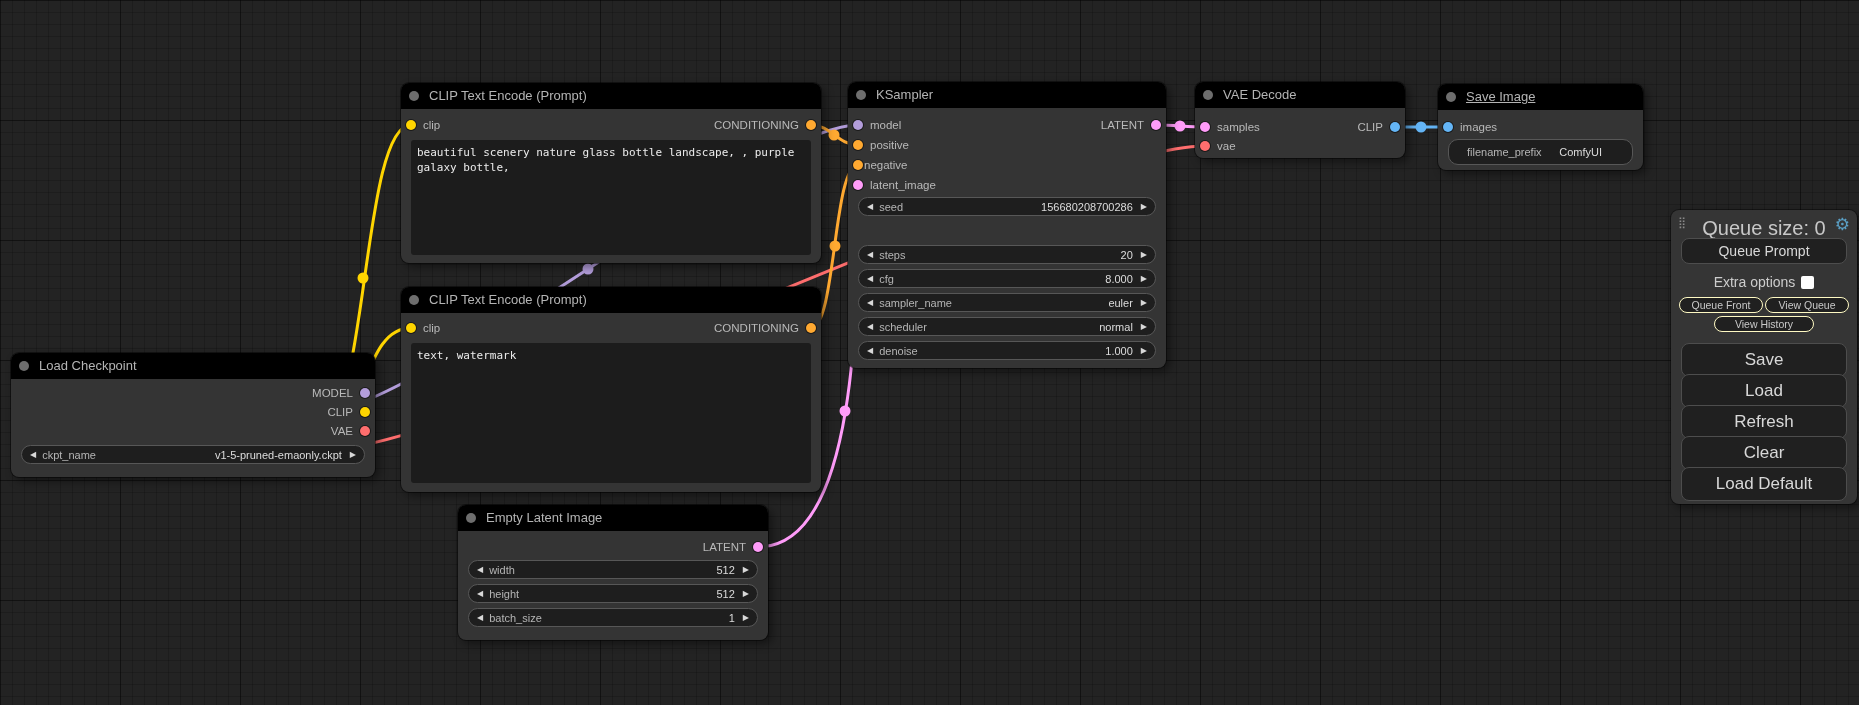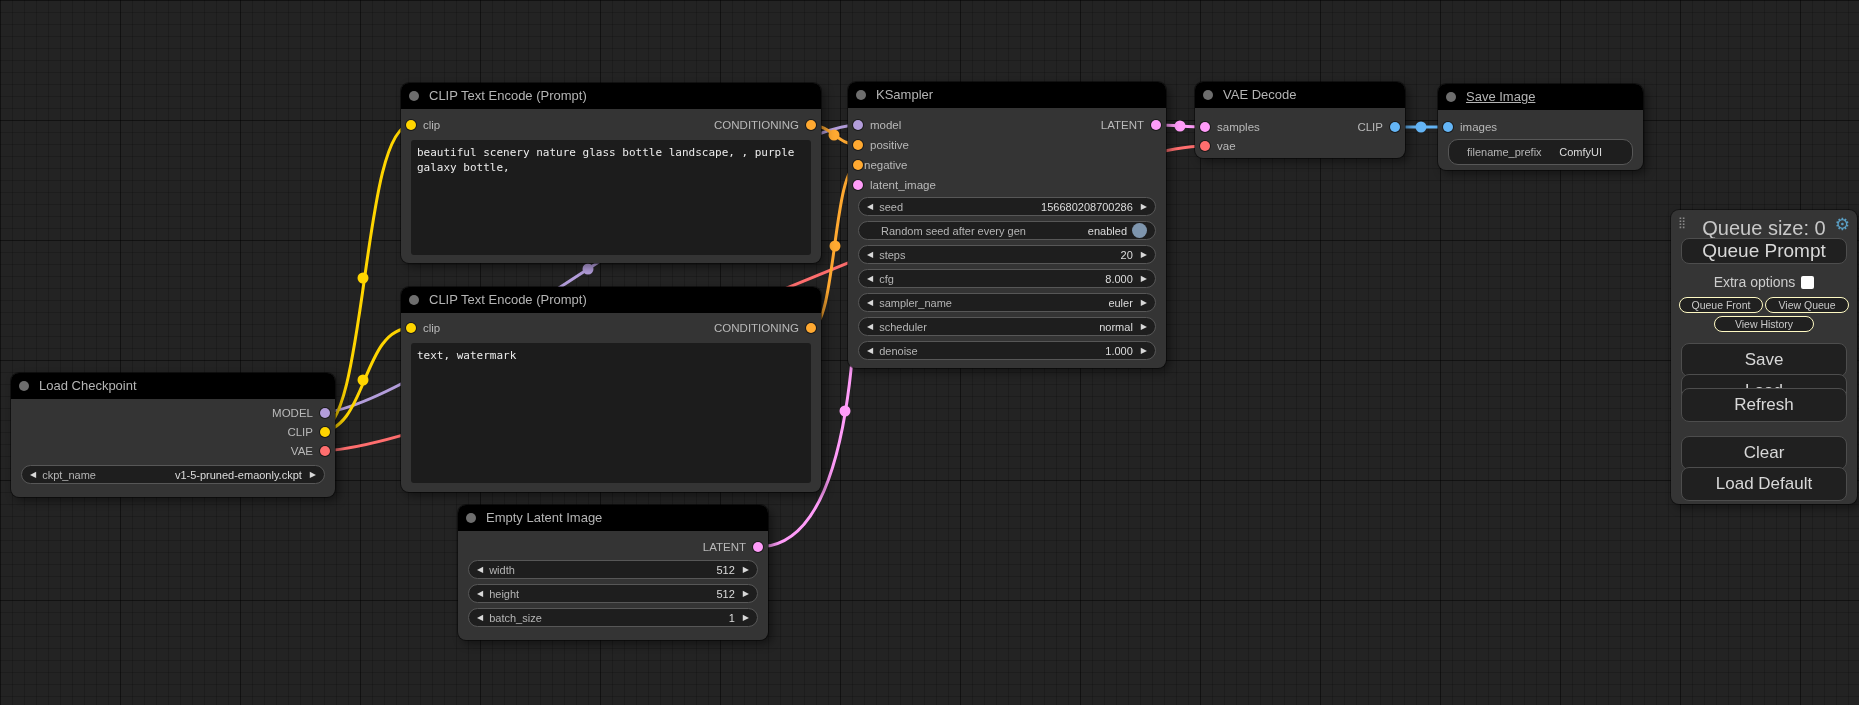--- a/index.html
+++ b/index.html
@@ -83,21 +83,21 @@
   .menu-handle { position:absolute; left:7px; top:6px; color:#8a8a8a; font-size:11px; letter-spacing:-1px; cursor:grab; }
   .queue-size { position:absolute; top:7px; left:0; right:0; text-align:center; font-size:20px; color:#c8c8c8; }
   .gear { position:absolute; right:7px; top:4px; font-size:17px; color:var(--c-gear); cursor:pointer; }
   .btn {
     position:absolute; left:10px; width:166px; height:26px;
     background:#202020; border:1px solid #4d4d4d; border-radius:8px;
     color:#d8d8d8; text-align:center;
     display:flex; align-items:center; justify-content:center;
     cursor:pointer;
   }
-  .btn-queue { top:28px; font-size:19px; }
+  .btn-queue { top:28px; font-size:14px; }
   .btn-big { height:34px; font-size:17px; }
   .extra-row { position:absolute; top:64px; left:0; right:0; text-align:center; font-size:14px; color:#cccccc; }
   .checkbox { display:inline-block; width:13px; height:13px; background:#ffffff; border-radius:2px; vertical-align:-2px; margin-left:6px; cursor:pointer; }
   .btn-small {
     position:absolute; height:16px;
     background:#202020; border:1px solid #fef9c3; border-radius:8px;
     font-size:10.5px; color:#c8c8c8;
     display:flex; align-items:center; justify-content:center;
     cursor:pointer;
   }
@@ -123,21 +123,21 @@
     <circle cx="363" cy="380" r="5.5" style="fill:var(--c-clip)"></circle>
     <circle cx="760" cy="298" r="5.5" style="fill:var(--c-vae)"></circle>
     <circle cx="834" cy="135" r="5.5" style="fill:var(--c-conditioning)"></circle>
     <circle cx="835" cy="246" r="5.5" style="fill:var(--c-conditioning)"></circle>
     <circle cx="845" cy="411" r="5.5" style="fill:var(--c-latent)"></circle>
     <circle cx="1180" cy="126" r="5.5" style="fill:var(--c-latent)"></circle>
     <circle cx="1421" cy="127" r="5.5" style="fill:var(--c-image)"></circle>
   </g>
 </svg>
 
-<div class="node" style="left:11px; top:373px; width:324px; height:124px;">
+<div class="node" style="left:11px; top:353px; width:364px; height:124px;">
   <div class="node-title">
     <span class="title-dot"></span>
     <span>Load Checkpoint</span>
   </div>
   <div class="port-row out" style="top:31px;">
     <span>MODEL</span>
     <span class="port-dot c-model"></span>
   </div>
   <div class="port-row out" style="top:50px;">
     <span>CLIP</span>
@@ -239,25 +239,20 @@
   </div>
   <div class="port-row in" style="top:94px;">
     <span class="port-dot c-latent"></span>
     <span>latent_image</span>
   </div>
   <div class="widget" style="top:115px;">
     <span class="warr">◀</span>
     <span class="wlabel">seed</span>
     <span class="wvalue">156680208700286</span>
     <span class="warr">▶</span>
-  </div>
-  <div class="widget" style="top:139px;">
-    <span class="wlabel" style="margin-left:14px;">Random seed after every gen</span>
-    <span class="wvalue" style="margin-right:0;">enabled</span>
-    <span class="toggle-circle"></span>
   </div>
   <div class="widget" style="top:163px;">
     <span class="warr">◀</span>
     <span class="wlabel">steps</span>
     <span class="wvalue">20</span>
     <span class="warr">▶</span>
   </div>
   <div class="widget" style="top:187px;">
     <span class="warr">◀</span>
     <span class="wlabel">cfg</span>
@@ -328,16 +323,16 @@
   <div class="extra-row">
     <span>Extra options</span><span class="checkbox"></span>
   </div>
 
   <div class="btn-small" style="top:87px; left:8px;  width:84px;">Queue Front</div>
   <div class="btn-small" style="top:87px; right:8px; width:84px;">View Queue</div>
   <div class="btn-small" style="top:106px; left:43px; width:100px;">View History</div>
 
   <div class="btn btn-big" style="top:133px;">Save</div>
   <div class="btn btn-big" style="top:164px;">Load</div>
-  <div class="btn btn-big" style="top:178px;">Refresh</div>
+  <div class="btn btn-big" style="top:195px;">Refresh</div>
   <div class="btn btn-big" style="top:226px;">Clear</div>
   <div class="btn btn-big" style="top:257px;">Load Default</div>
 </div>
 
 </body></html>

